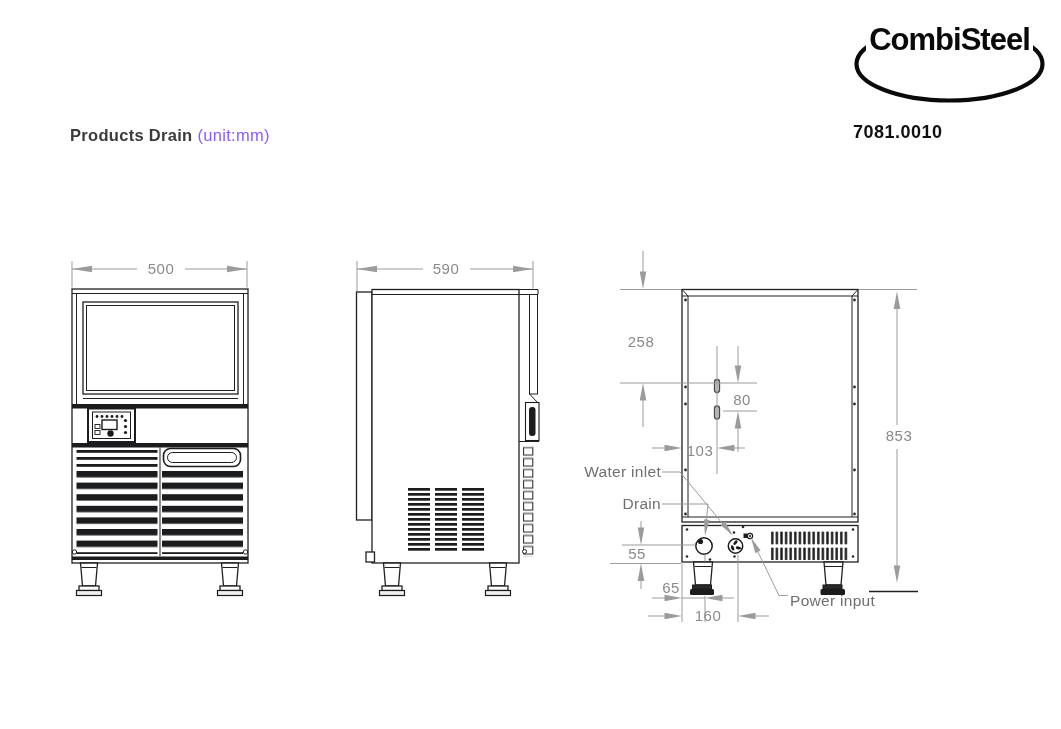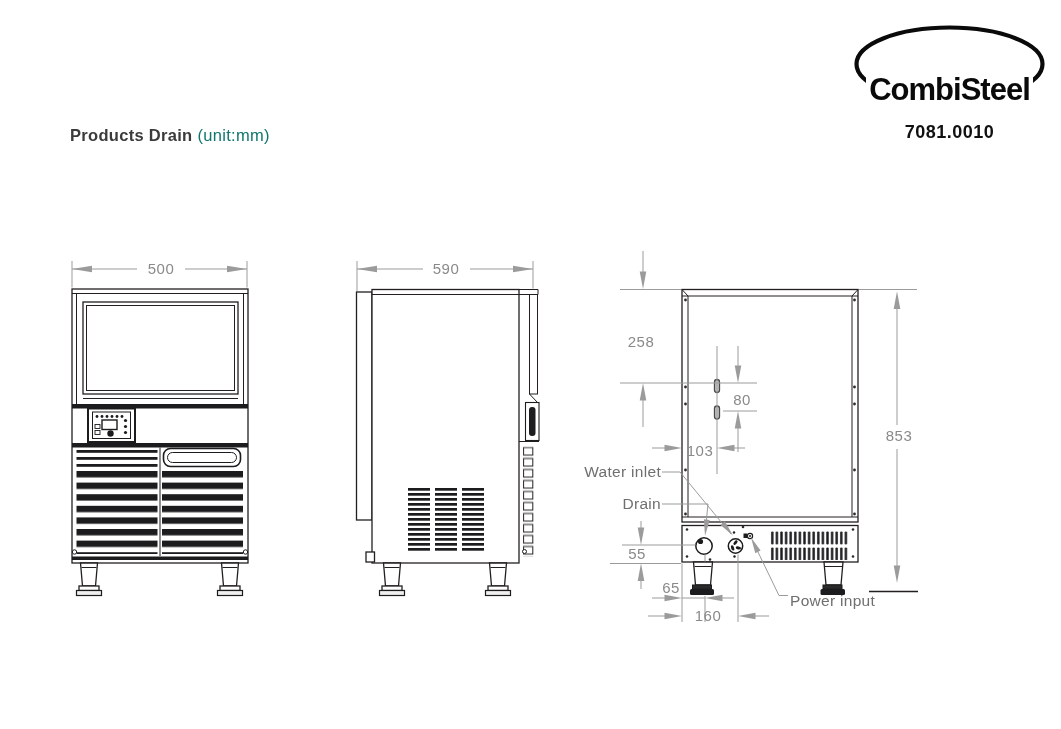--- a/index.html
+++ b/index.html
@@ -1,27 +1,27 @@
 <!DOCTYPE html>
 <html><head>
 <meta charset="utf-8">
 <style>
   html,body{margin:0;padding:0;background:#fff;}
   body{width:1061px;height:729px;position:relative;overflow:hidden;
        font-family:"Liberation Sans",sans-serif;}
   .page-title{position:absolute;left:70px;top:126px;font-size:16.5px;color:#3b3b3b;
        font-weight:700;letter-spacing:.3px;}
-  .page-title .unit{font-weight:400;color:#0f766e;margin-left:5px;}
+  .page-title .unit{font-weight:400;color:#8b5cf6;margin-left:5px;}
   .logo{position:absolute;left:853px;top:22px;width:193px;height:86px;}
   .logo svg{position:absolute;left:0;top:0;}
   .logo .word{position:absolute;left:0;top:0;width:100%;height:100%;
-       display:flex;align-items:flex-end;justify-content:center;}
+       display:flex;align-items:flex-start;justify-content:center;}
   .logo .word span{background:#fff;padding:0 3px;font-size:31px;font-weight:900;
        color:#0a0a0a;letter-spacing:-1px;}
-  .product-code{position:absolute;left:853px;top:122px;width:193px;text-align:center;
+  .product-code{position:absolute;left:853px;top:122px;width:193px;text-align:left;
        font-size:18px;font-weight:700;color:#101010;letter-spacing:.5px;}
   svg text{font-family:"Liberation Sans",sans-serif;}
   .ln{fill:#fff;stroke:#231f20;stroke-width:1.3;}
   .ln2{fill:none;stroke:#231f20;stroke-width:1;}
   .dark{fill:#1c1c1e;stroke:none;}
   .dim{stroke:#9b9b9b;stroke-width:1;fill:none;}
   .dimf{fill:#9b9b9b;stroke:none;}
   .dimt{fill:#8a8a8a;font-size:15px;letter-spacing:.5px;}
   .lbl{fill:#6f6f6f;font-size:15.5px;letter-spacing:.3px;}
 </style>

